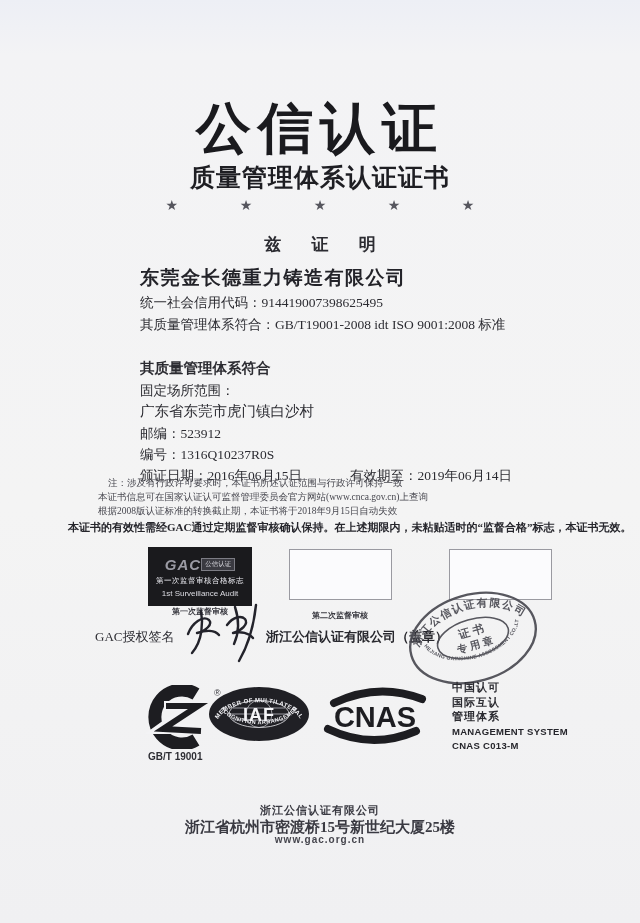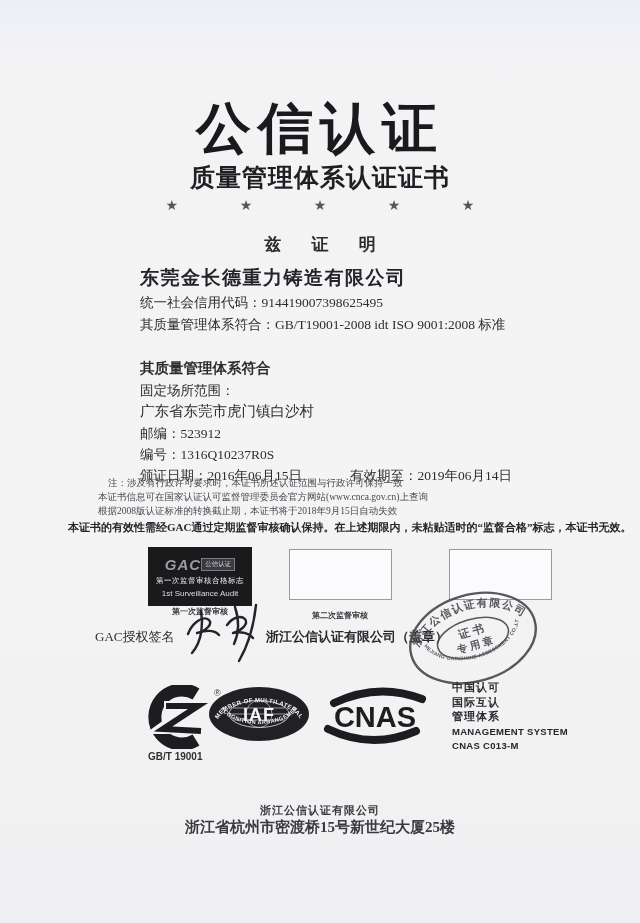--- a/index.html
+++ b/index.html
@@ -186,14 +186,15 @@
   <div class="abs accred">
     <div class="cn">中国认可</div>
     <div class="cn">国际互认</div>
     <div class="cn">管理体系</div>
     <div class="en">MANAGEMENT SYSTEM</div>
     <div class="en">CNAS C013-M</div>
   </div>
 
   <div class="abs ctr footer-co">浙江公信认证有限公司</div>
   <div class="abs ctr footer-addr">浙江省杭州市密渡桥15号新世纪大厦25楼</div>
+  <div class="abs ctr footer-url">www.gac.org.cn</div>
 
 </div>
 
 </body></html>

